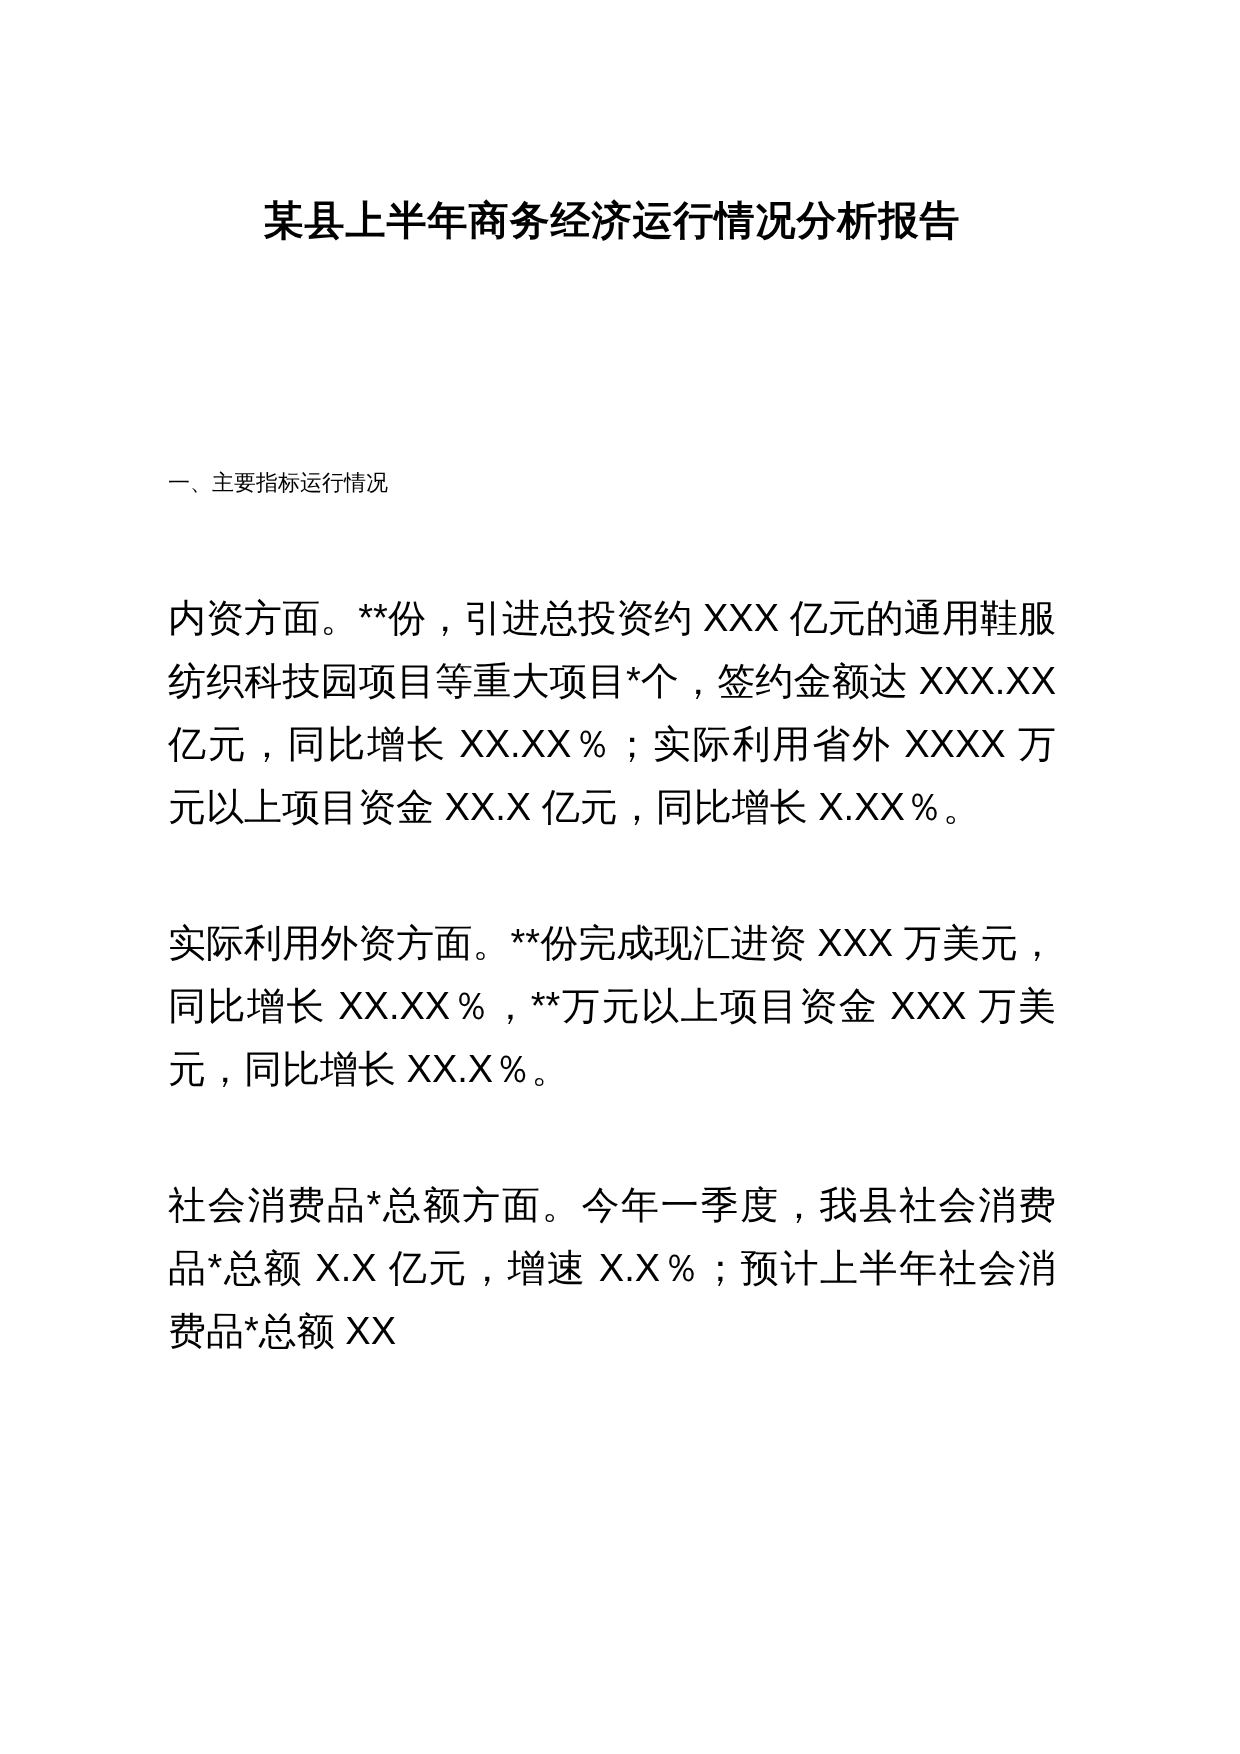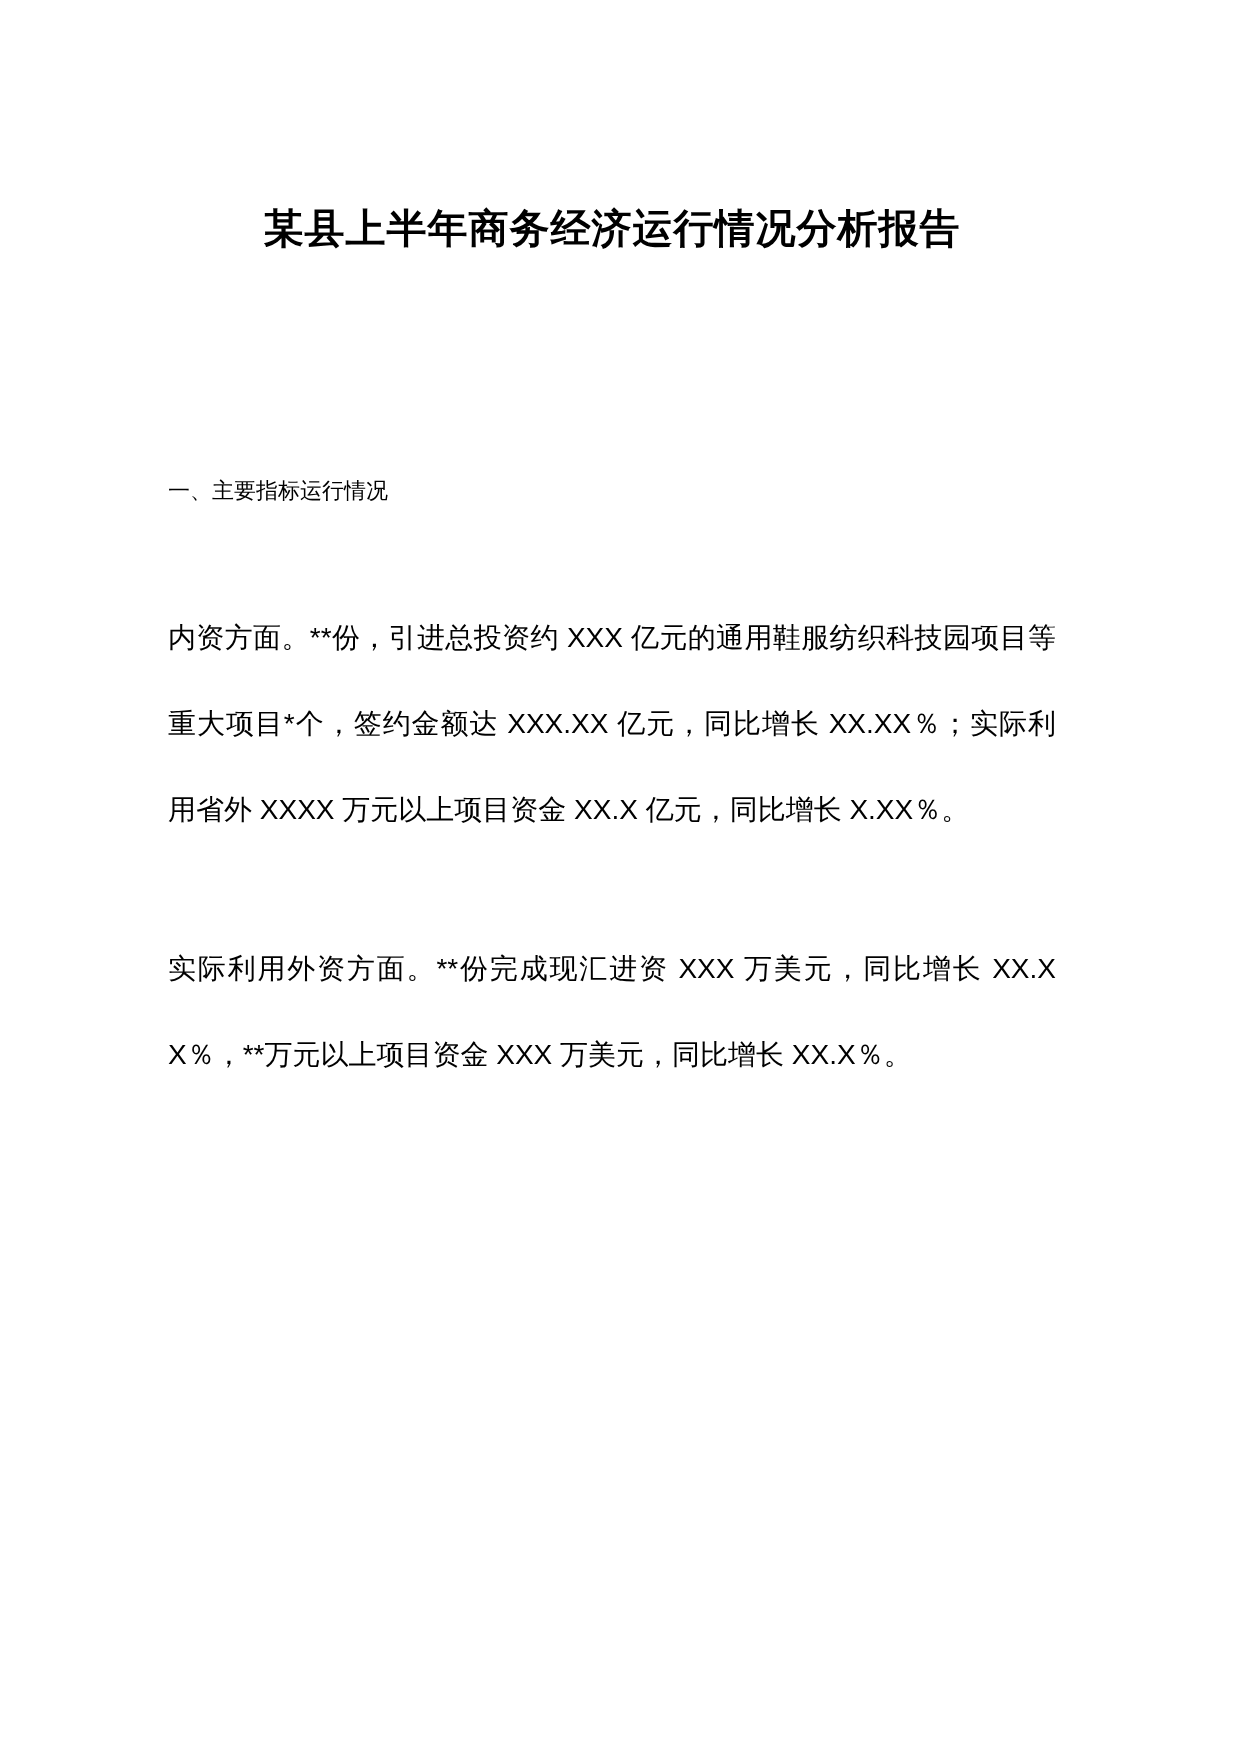--- a/index.html
+++ b/index.html
@@ -12,21 +12,21 @@
     width: 1240px;
     height: 1754px;
     background: #ffffff;
     overflow: hidden;
     font-family: "Liberation Sans", sans-serif;
     color: #000000;
   }
   .content {
     position: absolute;
     left: 168px;
-    top: 12px;
+    top: 4px;
     width: 888px;
   }
   .doc-title {
     margin: 190px 0 0 0;
     font-size: 40px;
     line-height: 52px;
     font-weight: 900;
     text-align: center;
     letter-spacing: 1px;
     color: #000000;
@@ -34,36 +34,37 @@
   .section-heading {
     margin: 205px 0 0 0;
     font-size: 22px;
     line-height: 63px;
     font-weight: 400;
     text-align: left;
     color: #000000;
   }
   .body-para {
     margin: 73px 0 0 0;
-    font-size: 28px;
-    line-height: 86px;
+    font-size: 38px;
+    line-height: 63px;
     font-weight: 400;
     text-align: justify;
     color: #000000;
     word-break: break-all;
   }
 </style>
 </head>
 <body>
 
 <div class="page">
   <div class="content">
     <h1 class="doc-title">某县上半年商务经济运行情况分析报告</h1>
 
     <h2 class="section-heading">一、主要指标运行情况</h2>
 
     <p class="body-para">内资方面。**份，引进总投资约 XXX 亿元的通用鞋服纺织科技园项目等重大项目*个，签约金额达 XXX.XX 亿元，同比增长 XX.XX％；实际利用省外 XXXX 万元以上项目资金 XX.X 亿元，同比增长 X.XX％。</p>
 
     <p class="body-para">实际利用外资方面。**份完成现汇进资 XXX 万美元，同比增长 XX.XX％，**万元以上项目资金 XXX 万美元，同比增长 XX.X％。</p>
 
 
+    <p class="body-para">社会消费品*总额方面。今年一季度，我县社会消费品*总额 X.X 亿元，增速 X.X％；预计上半年社会消费品*总额 XX</p>
   </div>
 </div>
 
 </body></html>

